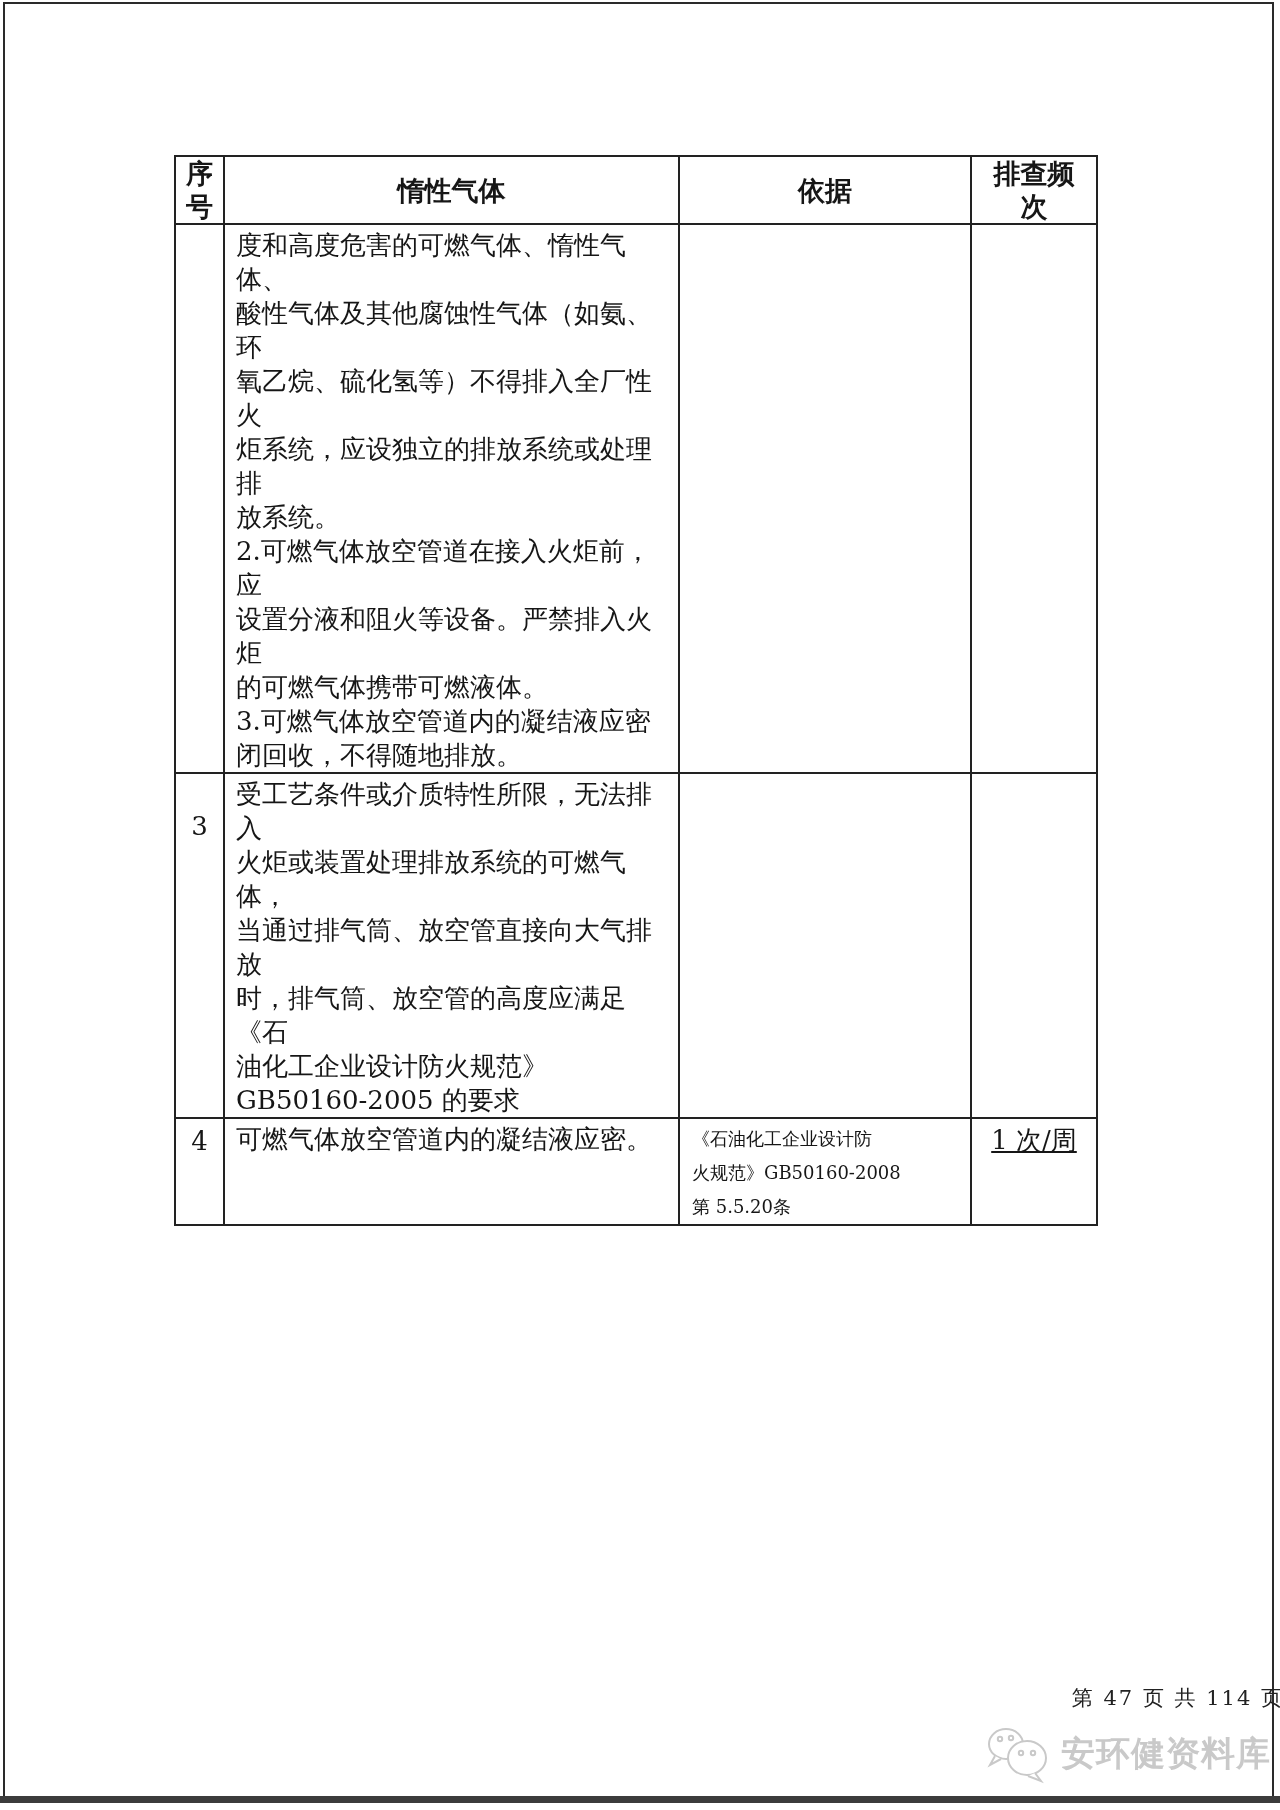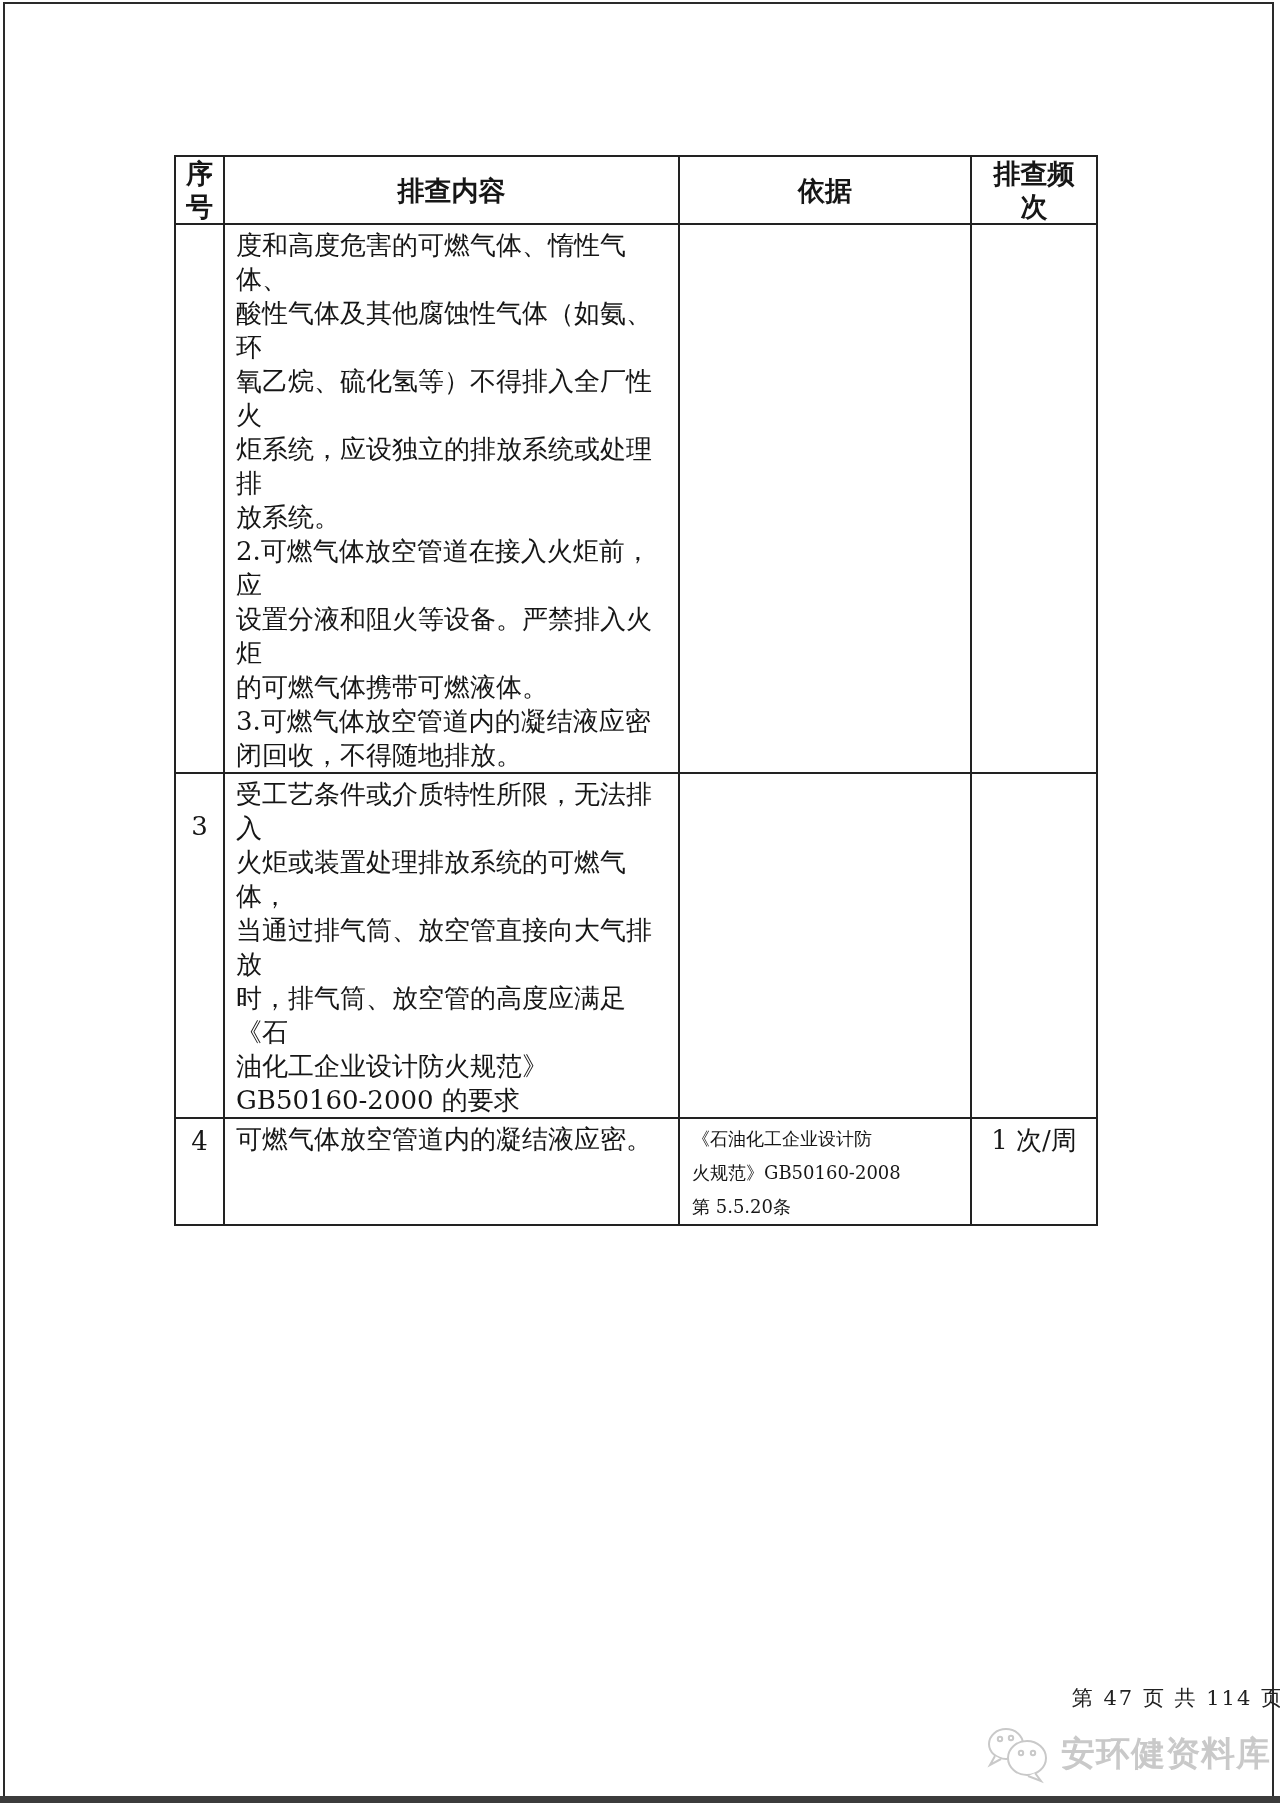--- a/index.html
+++ b/index.html
@@ -72,20 +72,21 @@
   td.cell-basis {
     font-size: 18px;
     line-height: 34px;
     padding: 3px 6px 0 12px;
   }
   td.cell-freq {
     font-size: 26px;
     line-height: 34px;
     text-align: center;
     padding-top: 4px;
+    text-decoration: underline;
   }
 
   .page-footer {
     position: absolute;
     left: 4px; top: 1684px;
     width: 100%;
     text-align: right;
     font-size: 21px;
     letter-spacing: 2px;
     color: #222222;
@@ -117,21 +118,21 @@
   <colgroup>
     <col class="c-no">
       <col class="c-main">
       <col class="c-basis">
       <col class="c-freq">
   </colgroup>
   <tbody>
       <tr class="hdr-row">
     <th>序
 号</th>
-    <th>排查内容</th>
+    <th>惰性气体</th>
     <th>依据</th>
     <th>排查频
 次</th>
   </tr>
   <tr class="row-a">
     <td class="cell-no"></td>
     <td class="cell-content">度和高度危害的可燃气体、惰性气体、
 酸性气体及其他腐蚀性气体（如氨、环
 氧乙烷、硫化氢等）不得排入全厂性火
 炬系统，应设独立的排放系统或处理排
@@ -144,21 +145,21 @@
     <td class="cell-basis"></td>
     <td class="cell-freq"></td>
   </tr>
   <tr class="row-b">
     <td class="cell-no">3</td>
     <td class="cell-content">受工艺条件或介质特性所限，无法排入
 火炬或装置处理排放系统的可燃气体，
 当通过排气筒、放空管直接向大气排放
 时，排气筒、放空管的高度应满足《石
 油化工企业设计防火规范》
-GB50160-2000 的要求</td>
+GB50160-2005 的要求</td>
     <td class="cell-basis"></td>
     <td class="cell-freq"></td>
   </tr>
   <tr class="row-c">
     <td class="cell-no">4</td>
     <td class="cell-content">可燃气体放空管道内的凝结液应密。</td>
     <td class="cell-basis">《石油化工企业设计防
 火规范》GB50160-2008
 第 5.5.20条</td>
     <td class="cell-freq">1 次/周</td>

